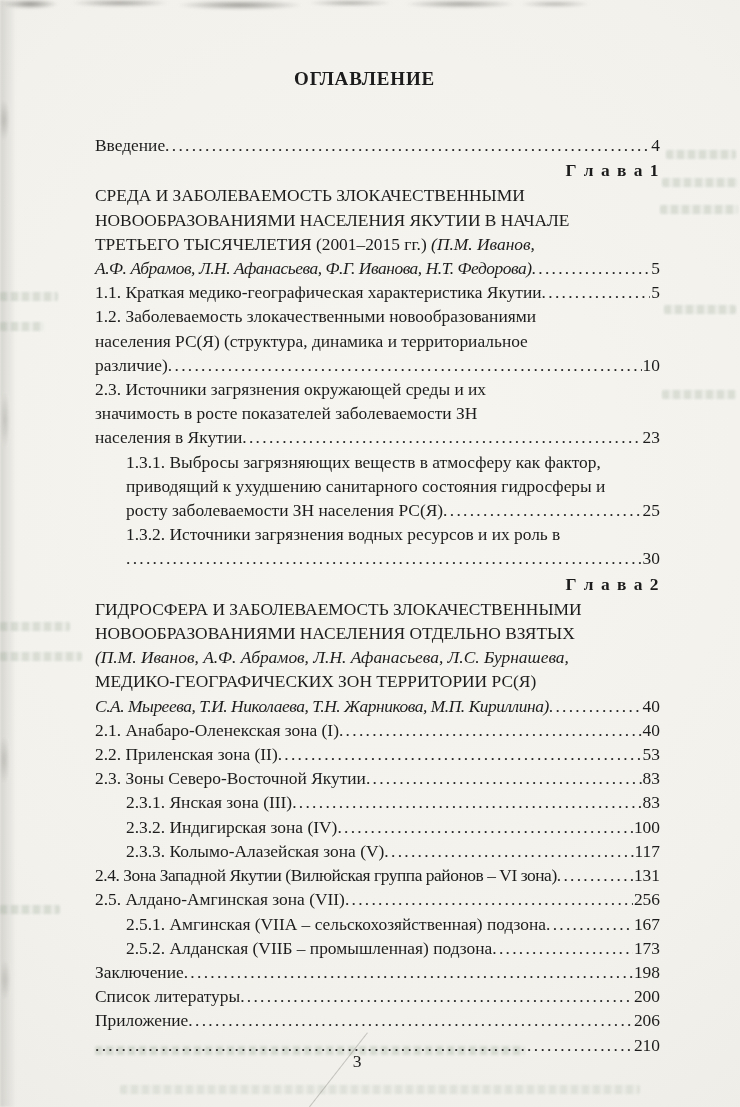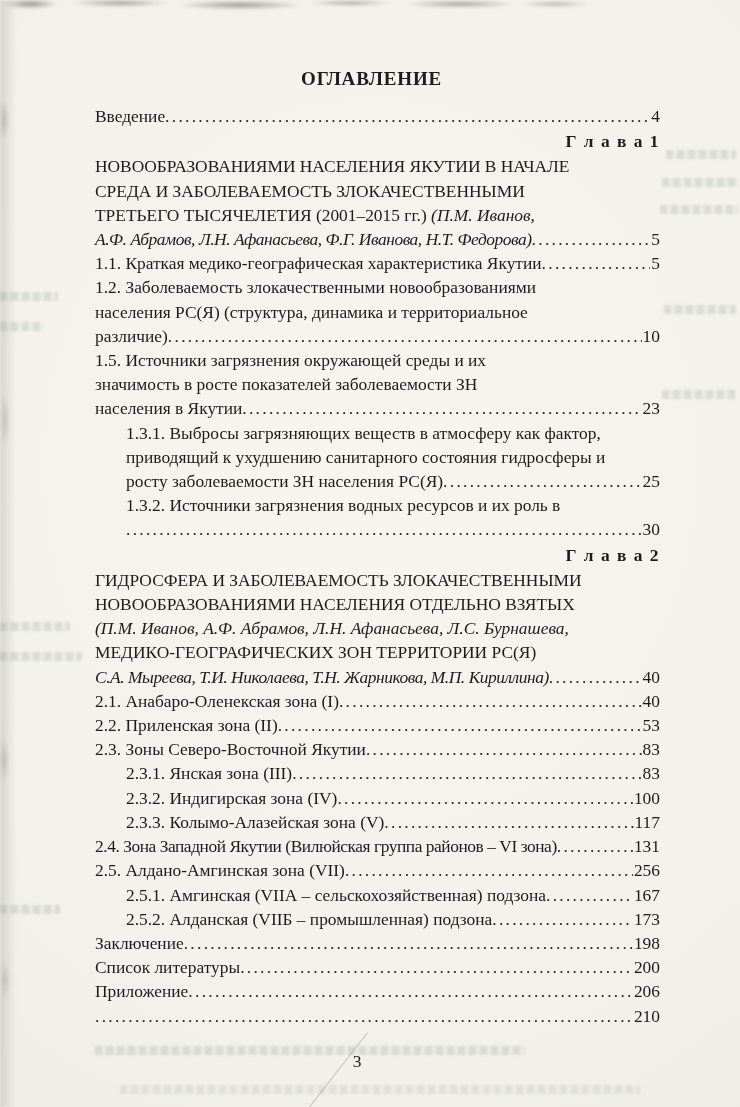--- a/index.html
+++ b/index.html
@@ -44,25 +44,25 @@
     filter:blur(1.3px);
   }
   .scratch{
     position:absolute;width:1px;height:120px;
     background:rgba(140,138,130,.45);
     transform:rotate(38deg);
     filter:blur(.6px);
   }
   
   .heading{
-    position:absolute;top:68px;left:89px;width:565px;
+    position:absolute;top:68px;left:82px;width:565px;
     text-align:center;font-weight:bold;font-size:19px;letter-spacing:.8px;
   }
   .toc{
-    position:absolute;top:104px;left:95px;width:565px;
+    position:absolute;top:133px;left:95px;width:565px;
     font-size:17.4px;line-height:24.2px;
   }
   .row{display:flex;align-items:baseline;}
   .row .txt{white-space:nowrap;flex:0 0 auto;}
   .row .it, .it{font-style:italic;}
   .row.ind{padding-left:31px;}
   .row.tight .txt{letter-spacing:-0.45px;}
   .leader{flex:1 1 0;min-width:0;overflow:hidden;white-space:nowrap;color:#262626;}
   .leader::after{
     content:"......................................................................................................................................................";
@@ -103,24 +103,24 @@
   <div class="heading">ОГЛАВЛЕНИЕ</div>
 
   <div class="toc">
       <div class="row">
         <span class="txt"><span>Введение </span></span>
         <span class="leader"></span>
         <span class="pg">4</span>
       </div>
       <div class="chapter">Г л а в а 1</div>
       <div class="row">
+        <span class="txt"><span>СРЕДА И ЗАБОЛЕВАЕМОСТЬ ЗЛОКАЧЕСТВЕННЫМИ</span></span>
+      </div>
+      <div class="row">
         <span class="txt"><span>НОВООБРАЗОВАНИЯМИ НАСЕЛЕНИЯ ЯКУТИИ В НАЧАЛЕ</span></span>
-      </div>
-      <div class="row">
-        <span class="txt"><span>СРЕДА И ЗАБОЛЕВАЕМОСТЬ ЗЛОКАЧЕСТВЕННЫМИ</span></span>
       </div>
       <div class="row">
         <span class="txt"><span>ТРЕТЬЕГО ТЫСЯЧЕЛЕТИЯ (2001–2015 гг.) </span><span class="it">(П.М. Иванов,</span></span>
       </div>
       <div class="row tight">
         <span class="txt"><span class="it">А.Ф. Абрамов, Л.Н. Афанасьева, Ф.Г. Иванова, Н.Т. Федорова)</span></span>
         <span class="leader"></span>
         <span class="pg">5</span>
       </div>
       <div class="row">
@@ -133,21 +133,21 @@
       </div>
       <div class="row">
         <span class="txt"><span>населения РС(Я) (структура, динамика и территориальное</span></span>
       </div>
       <div class="row">
         <span class="txt"><span>различие) </span></span>
         <span class="leader"></span>
         <span class="pg">10</span>
       </div>
       <div class="row">
-        <span class="txt"><span>1.5. Источники загрязнения окружающей среды и их</span></span>
+        <span class="txt"><span>2.3. Источники загрязнения окружающей среды и их</span></span>
       </div>
       <div class="row">
         <span class="txt"><span>значимость в росте показателей заболеваемости ЗН</span></span>
       </div>
       <div class="row">
         <span class="txt"><span>населения в Якутии </span></span>
         <span class="leader"></span>
         <span class="pg">23</span>
       </div>
       <div class="row ind">

